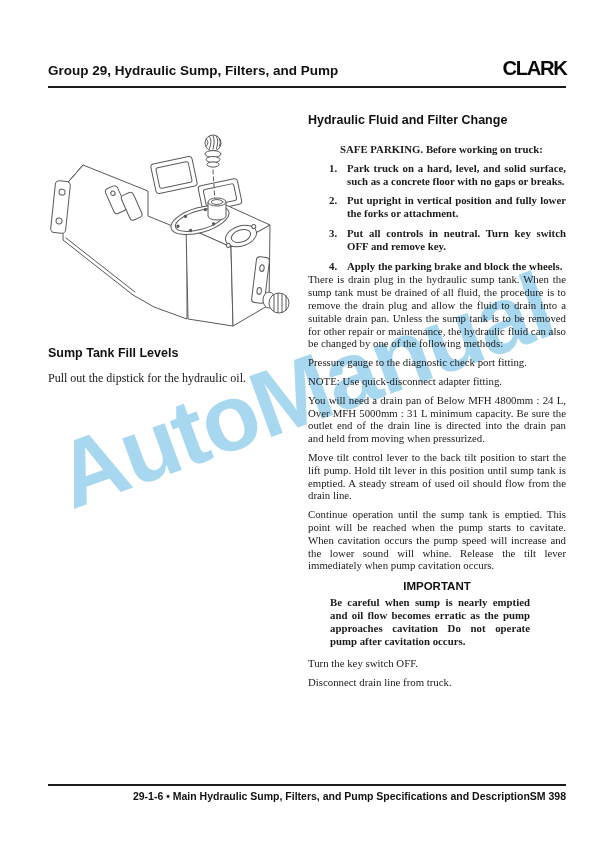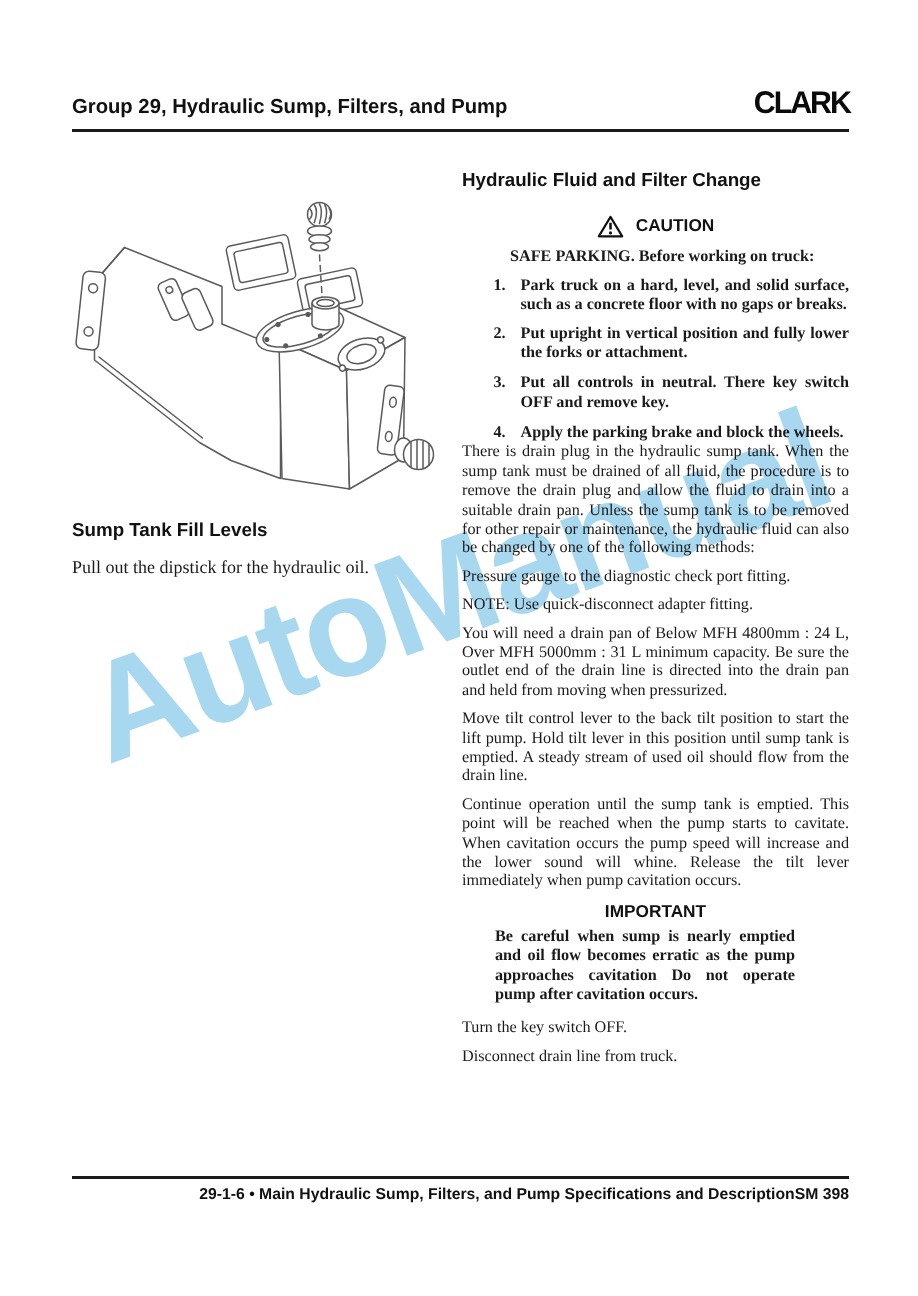--- a/index.html
+++ b/index.html
@@ -132,43 +132,35 @@
       <path class="ln" d="M224,167 L224,183 M228,165.5 L228,184.5 M232,166 L232,184 M236,168 L236,182"></path>
     </g>
   </svg>
 
   <div class="lcol-h">Sump Tank Fill Levels</div>
   <div class="lcol-p">Pull out the dipstick for the hydraulic oil.</div>
 
   <div class="rcol">
     <h2>Hydraulic Fluid and Filter Change</h2>
 
-    <div class="caution-row">
-      <svg width="18" height="16" viewBox="0 0 20 18">
-        <path d="M10,1.8 L18.8,16.4 L1.2,16.4 Z" fill="none" stroke="#111" stroke-width="1.6" stroke-linejoin="round"></path>
-        <line x1="10" y1="6.2" x2="10" y2="11.2" stroke="#111" stroke-width="1.9"></line>
-        <circle cx="10" cy="13.8" r="1.15" fill="#111"></circle>
-      </svg>
-      <span class="caution-label">CAUTION</span>
-    </div>
 
     <div class="safe-lead">SAFE PARKING. Before working on truck:</div>
 
     <div>
       <div class="step">
         <span class="step-num">1.</span>
         <span>Park truck on a hard, level, and solid surface, such as a concrete floor with no gaps or breaks.</span>
       </div>
       <div class="step">
         <span class="step-num">2.</span>
         <span>Put upright in vertical position and fully lower the forks or attachment.</span>
       </div>
       <div class="step">
         <span class="step-num">3.</span>
-        <span>Put all controls in neutral. There key switch OFF and remove key.</span>
+        <span>Put all controls in neutral. Turn key switch OFF and remove key.</span>
       </div>
       <div class="step">
         <span class="step-num">4.</span>
         <span>Apply the parking brake and block the wheels.</span>
       </div>
     </div>
 
     <p class="body">There is drain plug in the hydraulic sump tank. When the sump tank must be drained of all fluid, the procedure is to remove the drain plug and allow the fluid to drain into a suitable drain pan. Unless the sump tank is to be removed for other repair or maintenance, the hydraulic fluid can also be changed by one of the following methods:</p>
     <p class="body">Pressure gauge to the diagnostic check port fitting.</p>
     <p class="body">NOTE: Use quick-disconnect adapter fitting.</p>

